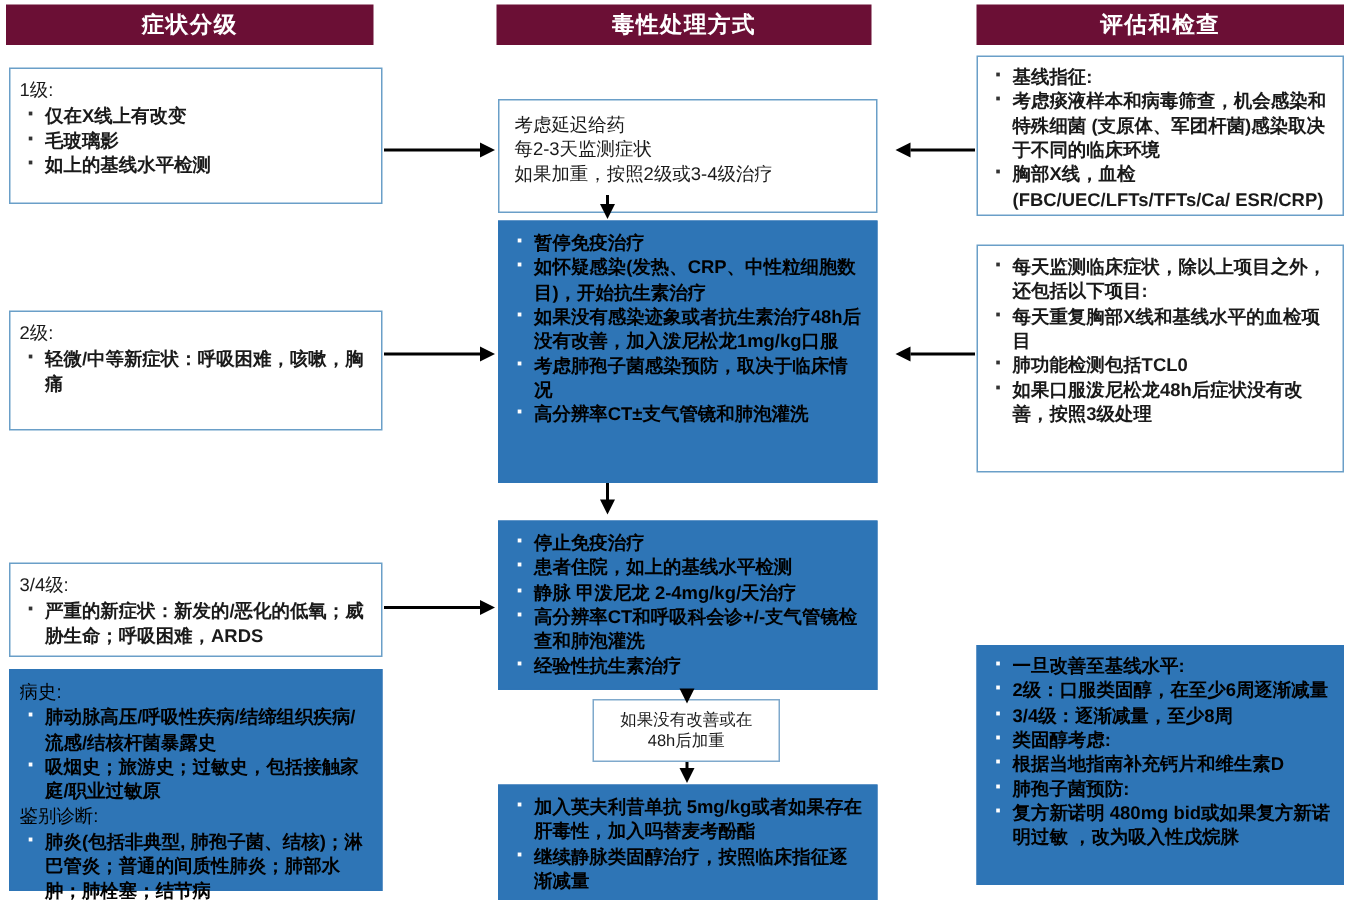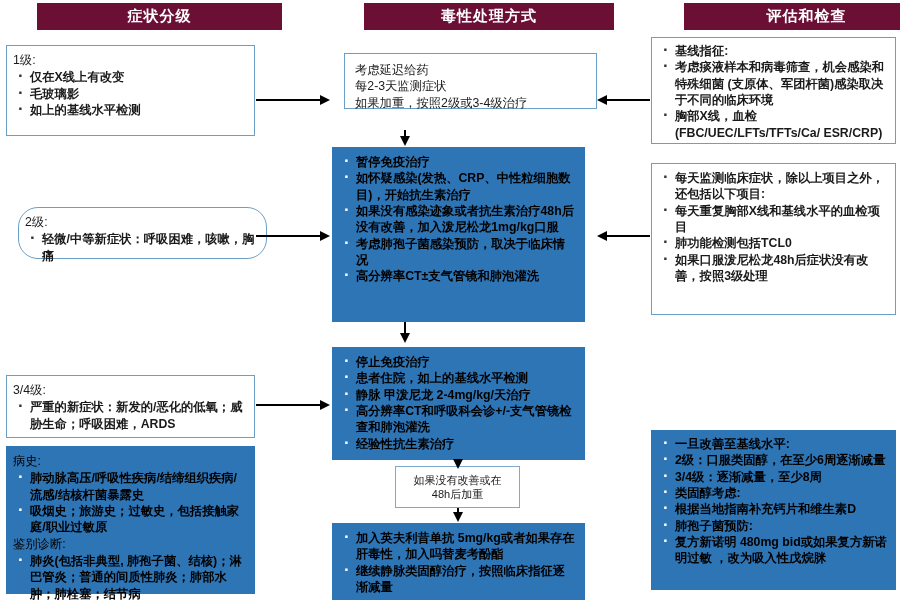--- a/index.html
+++ b/index.html
@@ -17,21 +17,20 @@
     position: absolute;
     background: #6B0F35;
     color: #ffffff;
     font-size: 15px;
     font-weight: bold;
     letter-spacing: 1px;
     display: flex;
     align-items: center;
     justify-content: center;
     height: 27px;
-    margin-left: 33px;
   }
 
   
   .box {
     position: absolute;
     padding: 6px 8px 6px 6px;
     font-size: 12.3px;
     line-height: 1.33;
   }
   .box.white {
@@ -120,21 +119,21 @@
 
   <div class="box white" style="left:6px; top:45px; width:249px; height:91px;">
     <span class="head">1级:</span>
     <ul class="bl">
       <li>仅在X线上有改变</li>
       <li>毛玻璃影</li>
       <li>如上的基线水平检测</li>
     </ul>
   </div>
 
-  <div class="box white" style="left:18px; top:207px; width:249px; height:52px;border-radius:20px;">
+  <div class="box white" style="left:6px; top:207px; width:249px; height:80px;">
     <span class="head">2级:</span>
     <ul class="bl">
       <li>轻微/中等新症状：呼吸困难，咳嗽，胸痛</li>
     </ul>
   </div>
 
   <div class="box white" style="left:6px; top:375px; width:249px; height:63px;">
     <span class="head">3/4级:</span>
     <ul class="bl">
       <li>严重的新症状：新发的/恶化的低氧；威胁生命；呼吸困难，ARDS</li>
@@ -146,21 +145,21 @@
     <ul class="bl">
       <li>肺动脉高压/呼吸性疾病/结缔组织疾病/流感/结核杆菌暴露史</li>
       <li>吸烟史；旅游史；过敏史，包括接触家庭/职业过敏原</li>
     </ul>
     <span class="head">鉴别诊断:</span>
     <ul class="bl">
       <li>肺炎(包括非典型, 肺孢子菌、结核)；淋巴管炎；普通的间质性肺炎；肺部水肿；肺栓塞；结节病</li>
     </ul>
   </div>
 
-  <div class="box white" style="left:332px; top:53px; width:253px; height:56px; padding-top:8px; padding-left:10px;margin-left:12px;">
+  <div class="box white" style="left:332px; top:66px; width:253px; height:76px; padding-top:8px; padding-left:10px;">
     <div class="plain-lines">
       <div>考虑延迟给药</div>
       <div>每2-3天监测症状</div>
       <div>如果加重，按照2级或3-4级治疗</div>
     </div>
   </div>
 
   <div class="box blue" style="left:332px; top:147px; width:253px; height:175px; padding-top:6px;">
     <ul class="bl">
       <li>暂停免疫治疗</li>

